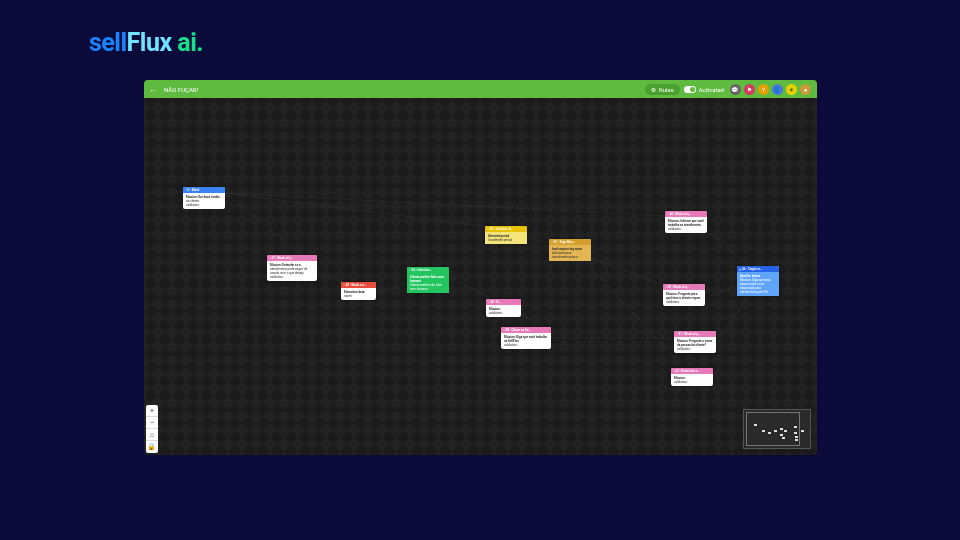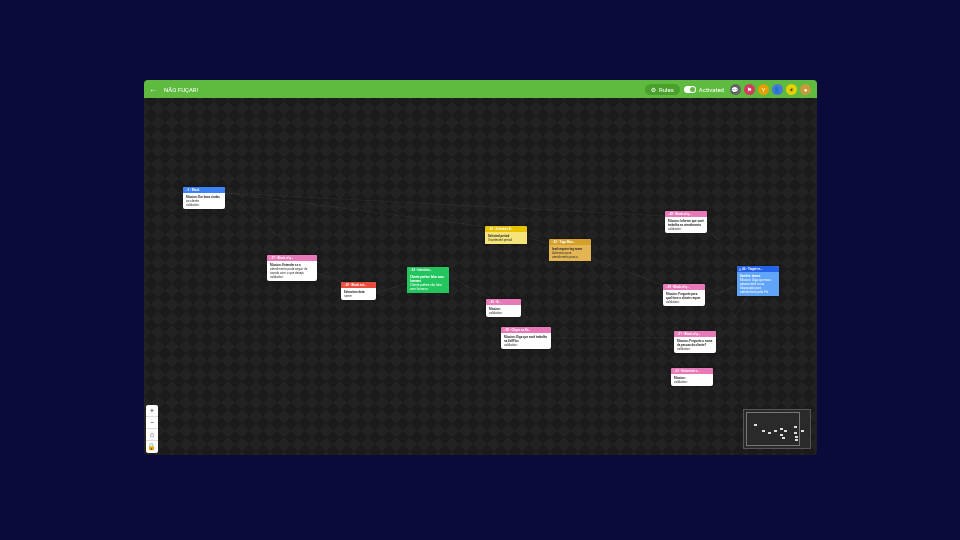--- a/index.html
+++ b/index.html
@@ -45,20 +45,23 @@
   .zoom div:last-child{border:0;}
 
   .mini { position:absolute; right:6px; bottom:6px; width:68px; height:40px; background:#2a2a2a; border:1px solid #555; }
   .mini .vp { position:absolute; left:2px; top:2px; width:54px; height:34px; border:1px solid #777; }
   .mini .d { position:absolute; width:3px; height:2px; background:#ddd; }
 </style>
 </head>
 <body>
 
 <div class="slide">
+  <div class="logo">
+    <span class="sell">sell</span><span class="flux">Flux</span><span class="ai"> ai.</span>
+  </div>
 
   <div class="app">
     <div class="hdr">
       <div class="back">←</div>
       <div class="title">NÃO FUÇAR!</div>
       <div class="rules">
         <span class="gear">⚙</span>
         <span>Rules</span>
       </div>
       <div class="tog">

